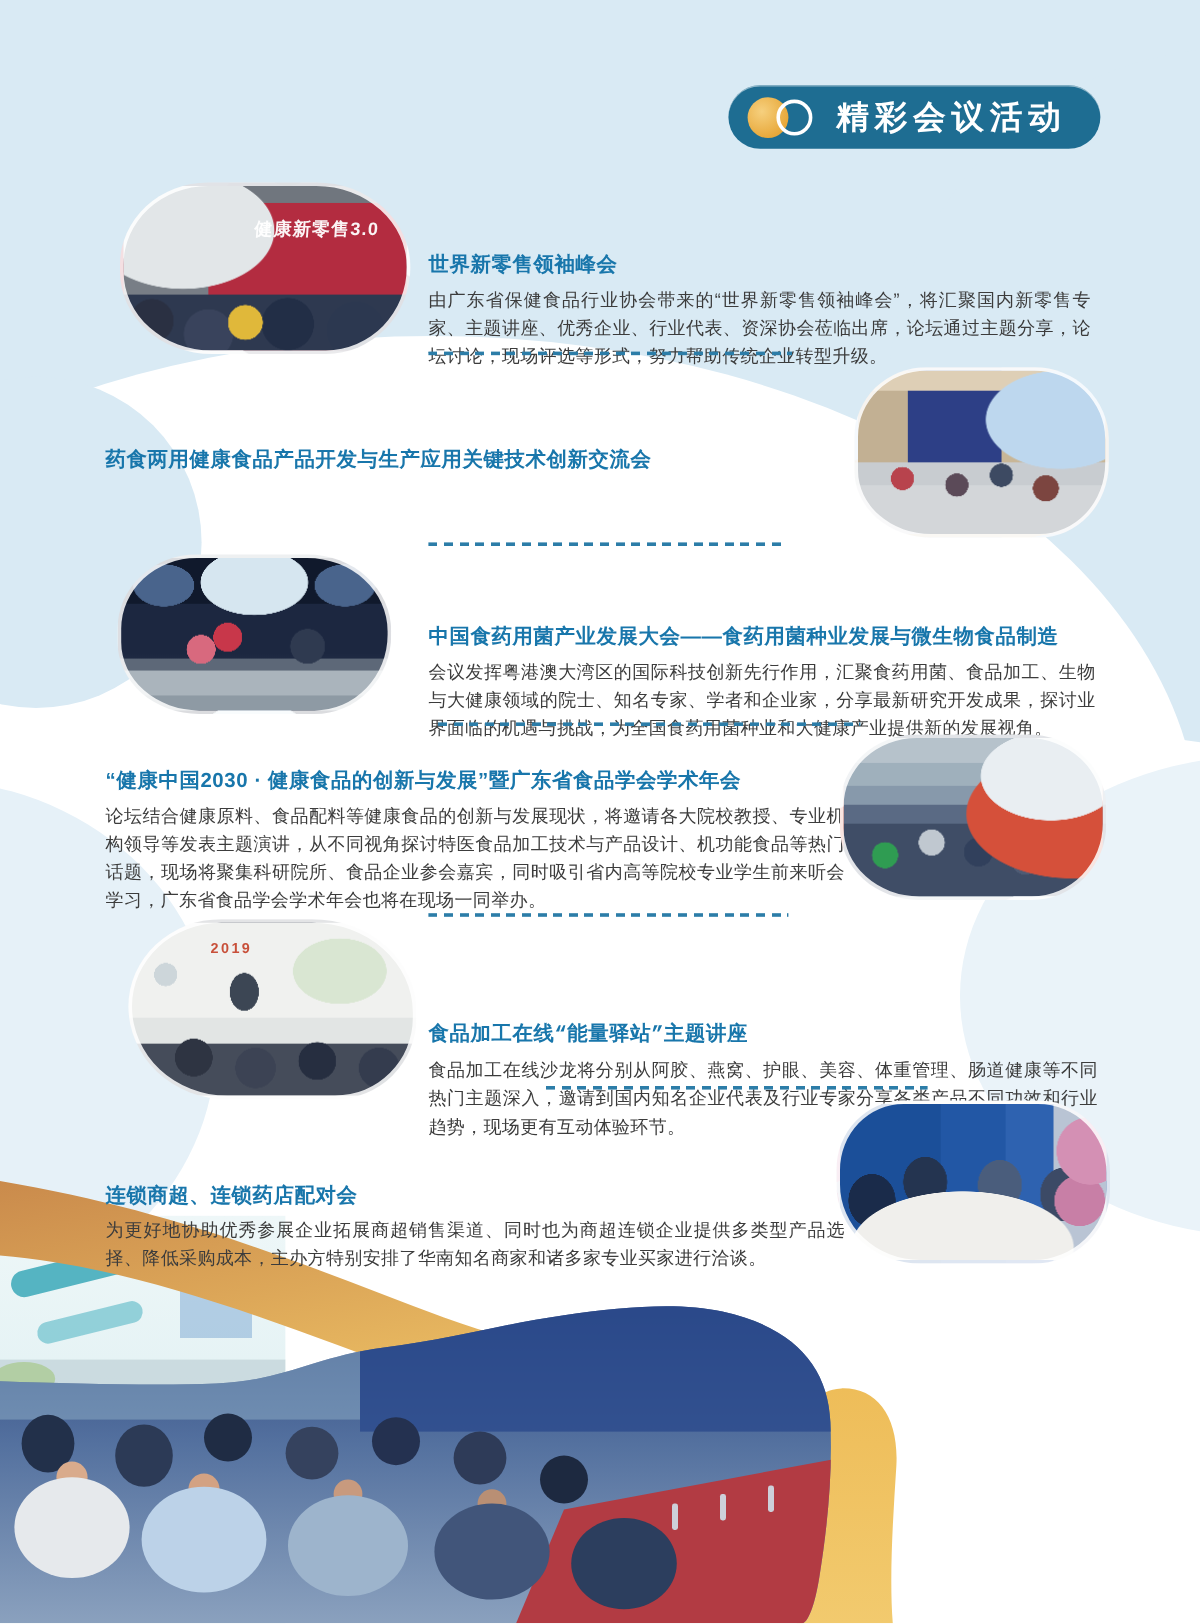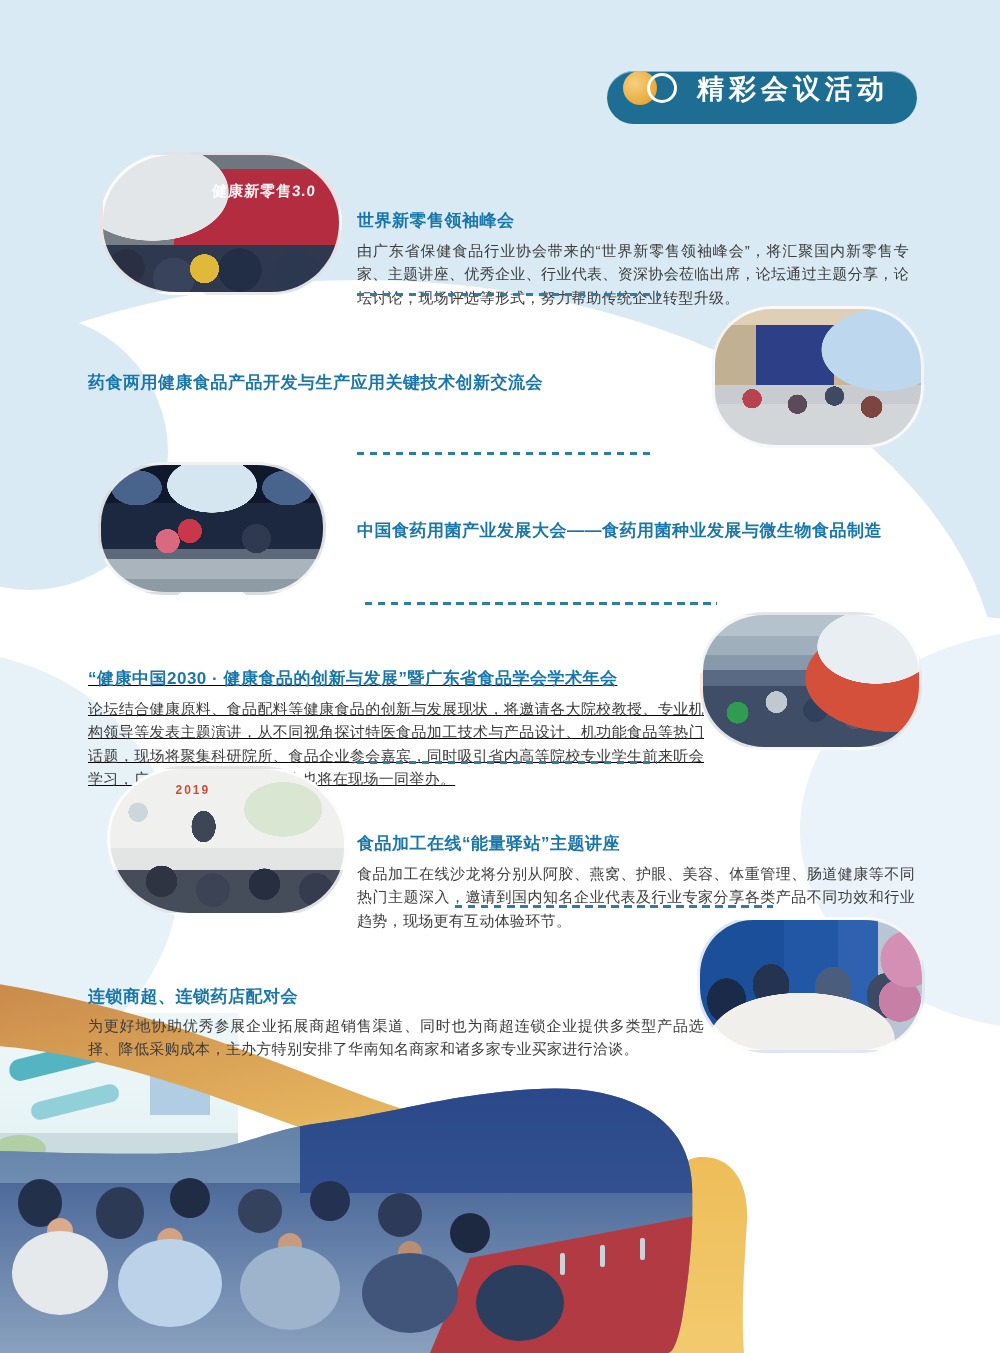--- a/index.html
+++ b/index.html
@@ -13,21 +13,21 @@
   .bg-band{left:0;top:0;width:1000px;height:372px;background:#d9eaf4;}
   .bg-blue-right{left:740px;top:40px;width:580px;height:580px;border-radius:50%;background:#d9eaf4;}
   .bg-white-main{left:-280px;top:280px;width:1280px;height:840px;border-radius:50%;background:#ffffff;}
   .bg-circle-left{left:-108px;top:314px;width:276px;height:276px;border-radius:50%;background:#d9eaf4;}
   .bg-pale-left{left:-300px;top:650px;width:480px;height:440px;border-radius:50%;background:#e6f1f8;}
   .bg-pale-right{left:800px;top:630px;width:500px;height:400px;border-radius:50%;background:#eaf3f9;}
 
   
   .badge{
     position:absolute;z-index:3;left:607px;top:71px;width:310px;height:53px;
-    background:#1e6d92;border-radius:27px;display:flex;align-items:flex-start;
+    background:#1e6d92;border-radius:27px;display:flex;align-items:center;
     box-shadow:0 1px 0 rgba(255,255,255,.5) inset;
   }
   .badge-circles{position:relative;width:66px;height:34px;margin-left:16px;flex:0 0 auto;display:block;}
   .badge-circles .c1{
     position:absolute;left:0;top:0;width:34px;height:34px;border-radius:50%;
     background:radial-gradient(circle at 35% 35%, #f6d07e 0%, #e8a93c 70%, #dd9a2c 100%);
   }
   .badge-circles .c2{
     position:absolute;left:24px;top:2px;width:30px;height:30px;border-radius:50%;
     border:3px solid #ffffff;box-sizing:border-box;background:transparent;
@@ -36,22 +36,22 @@
     color:#ffffff;font-size:27px;font-weight:bold;letter-spacing:5px;margin-left:8px;white-space:nowrap;
   }
 
   
   .text-block{position:absolute;z-index:2;margin-top:40px;}
   .sec-title{margin:0 0 7px 0;font-size:17px;font-weight:bold;color:#1876ab;letter-spacing:.5px;line-height:1.3;}
   .sec-body{margin:0;font-size:15px;line-height:1.56;color:#3c3c3c;text-align:justify;letter-spacing:.3px;}
   .tb-1{left:357px;top:170px;width:552px;}
   .tb-2{left:88px; top:332px;width:616px;}
   .tb-3{left:357px;top:480px;width:556px;}
-  .tb-4{left:88px; top:628px;width:616px;text-decoration:underline;}
-  .tb-5{left:357px;top:793px;width:558px;}
+  .tb-4{left:88px; top:600px;width:616px;}
+  .tb-5{left:357px;top:813px;width:558px;font-family:Liberation Mono, monospace;}
   .tb-6{left:88px; top:946px;width:616px;font-family:Liberation Serif, serif;}
 
   
   .dash{
     position:absolute;z-index:2;height:3px;
     background:repeating-linear-gradient(90deg,#2c7da8 0 7.5px,transparent 7.5px 13px);
   }
   .d-1{left:357px;top:293px;width:303px;}
   .d-2{left:357px;top:452px;width:295px;}
   .d-3{left:365px;top:602px;width:352px;}
@@ -177,20 +177,21 @@
 
   <div class="text-block tb-2">
     <h3 class="sec-title">药食两用健康食品产品开发与生产应用关键技术创新交流会</h3>
   </div>
   <div class="photo photo-2"></div>
   <div class="dash d-2"></div>
 
   <div class="photo photo-3"></div>
   <div class="text-block tb-3">
     <h3 class="sec-title">中国食药用菌产业发展大会——食药用菌种业发展与微生物食品制造</h3>
+    <p class="sec-body">会议发挥粤港澳大湾区的国际科技创新先行作用，汇聚食药用菌、食品加工、生物与大健康领域的院士、知名专家、学者和企业家，分享最新研究开发成果，探讨业界面临的机遇与挑战，为全国食药用菌种业和大健康产业提供新的发展视角。</p>
   </div>
   <div class="dash d-3"></div>
 
   <div class="text-block tb-4">
     <h3 class="sec-title">“健康中国2030 · 健康食品的创新与发展”暨广东省食品学会学术年会</h3>
     <p class="sec-body">论坛结合健康原料、食品配料等健康食品的创新与发展现状，将邀请各大院校教授、专业机构领导等发表主题演讲，从不同视角探讨特医食品加工技术与产品设计、机功能食品等热门话题，现场将聚集科研院所、食品企业参会嘉宾，同时吸引省内高等院校专业学生前来听会学习，广东省食品学会学术年会也将在现场一同举办。</p>
   </div>
   <div class="photo photo-4"></div>
   <div class="dash d-4"></div>
 

